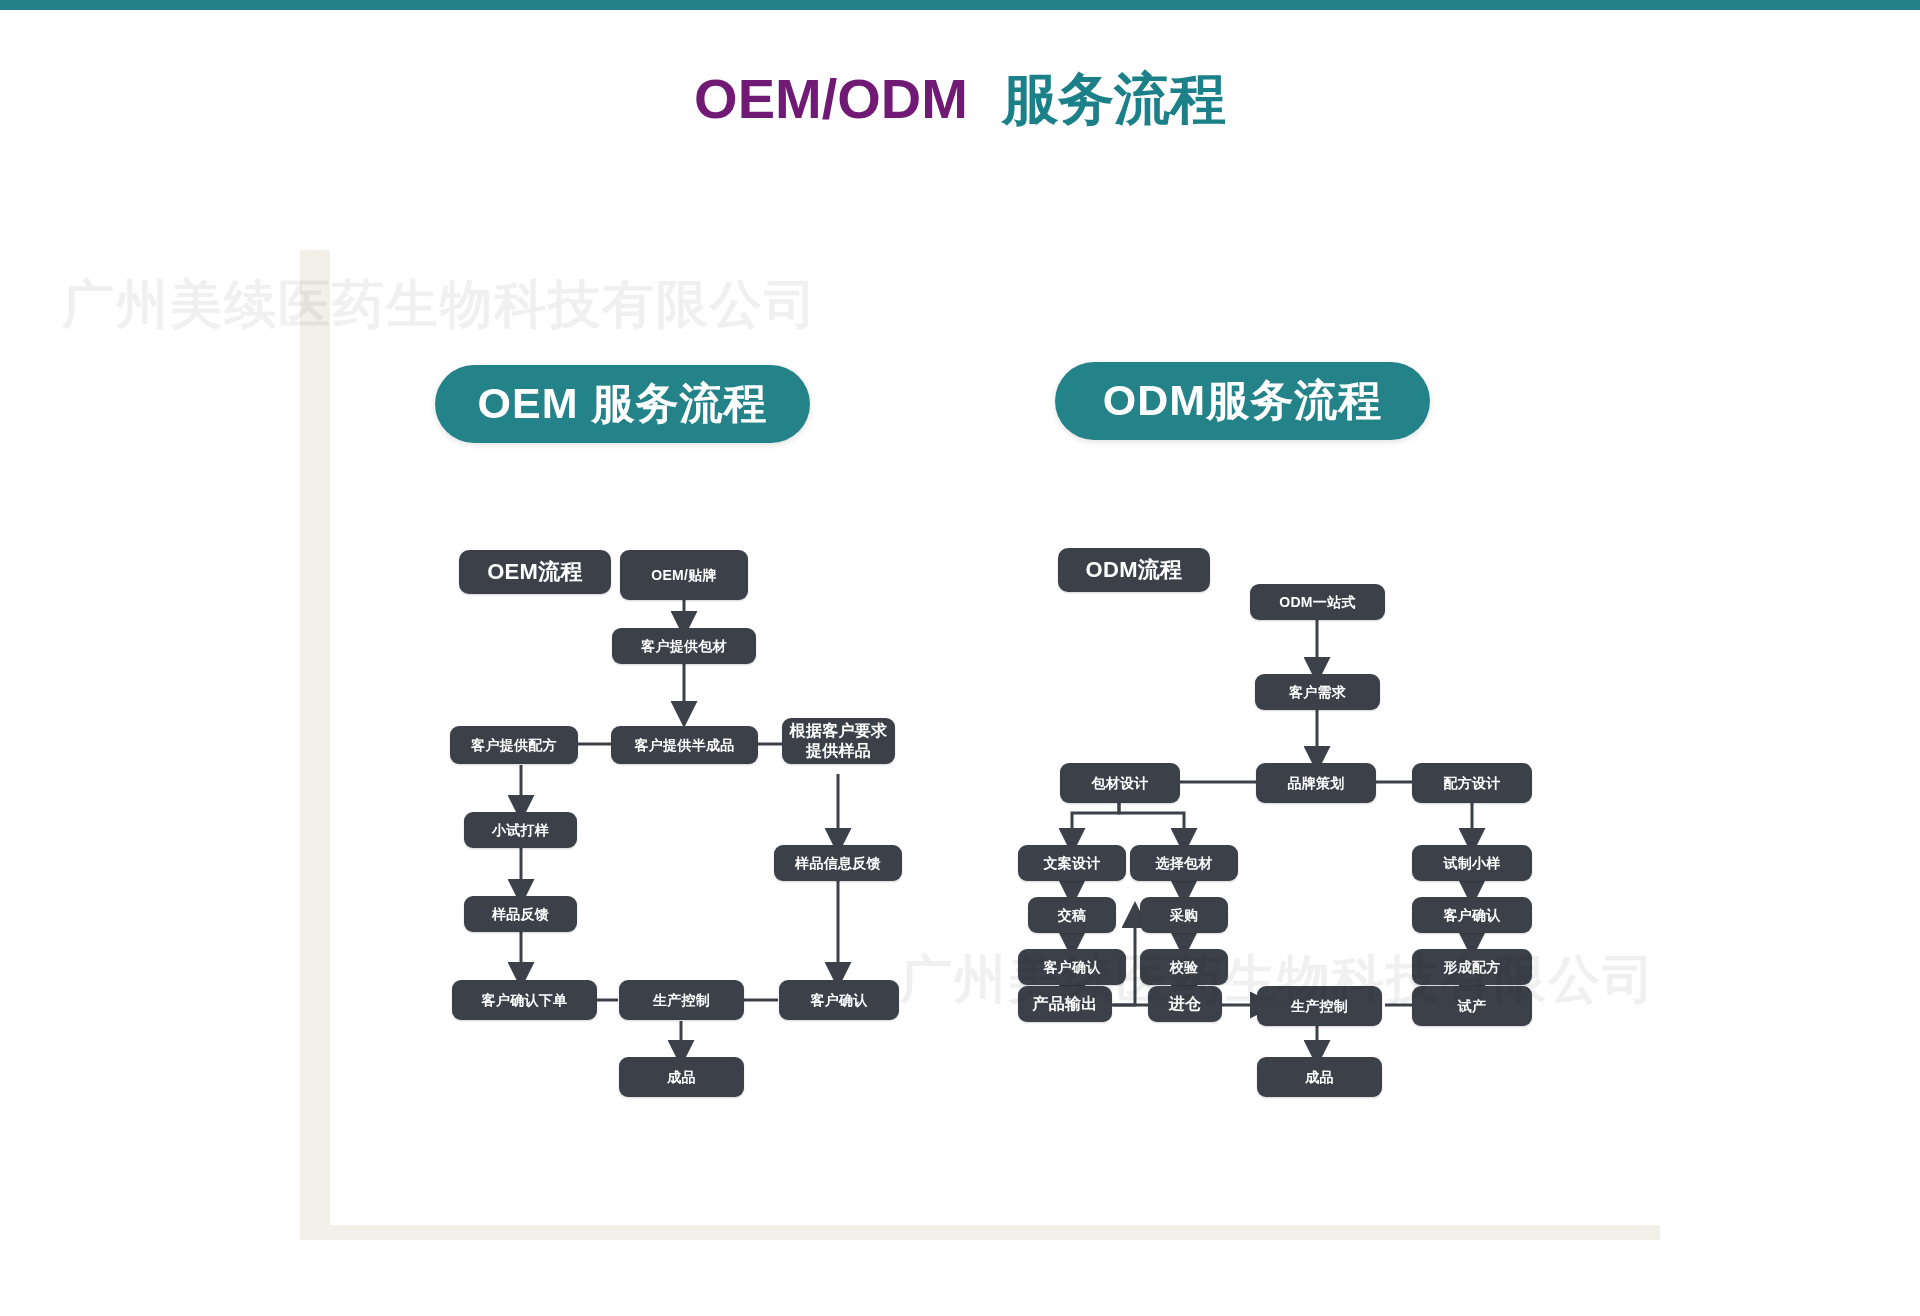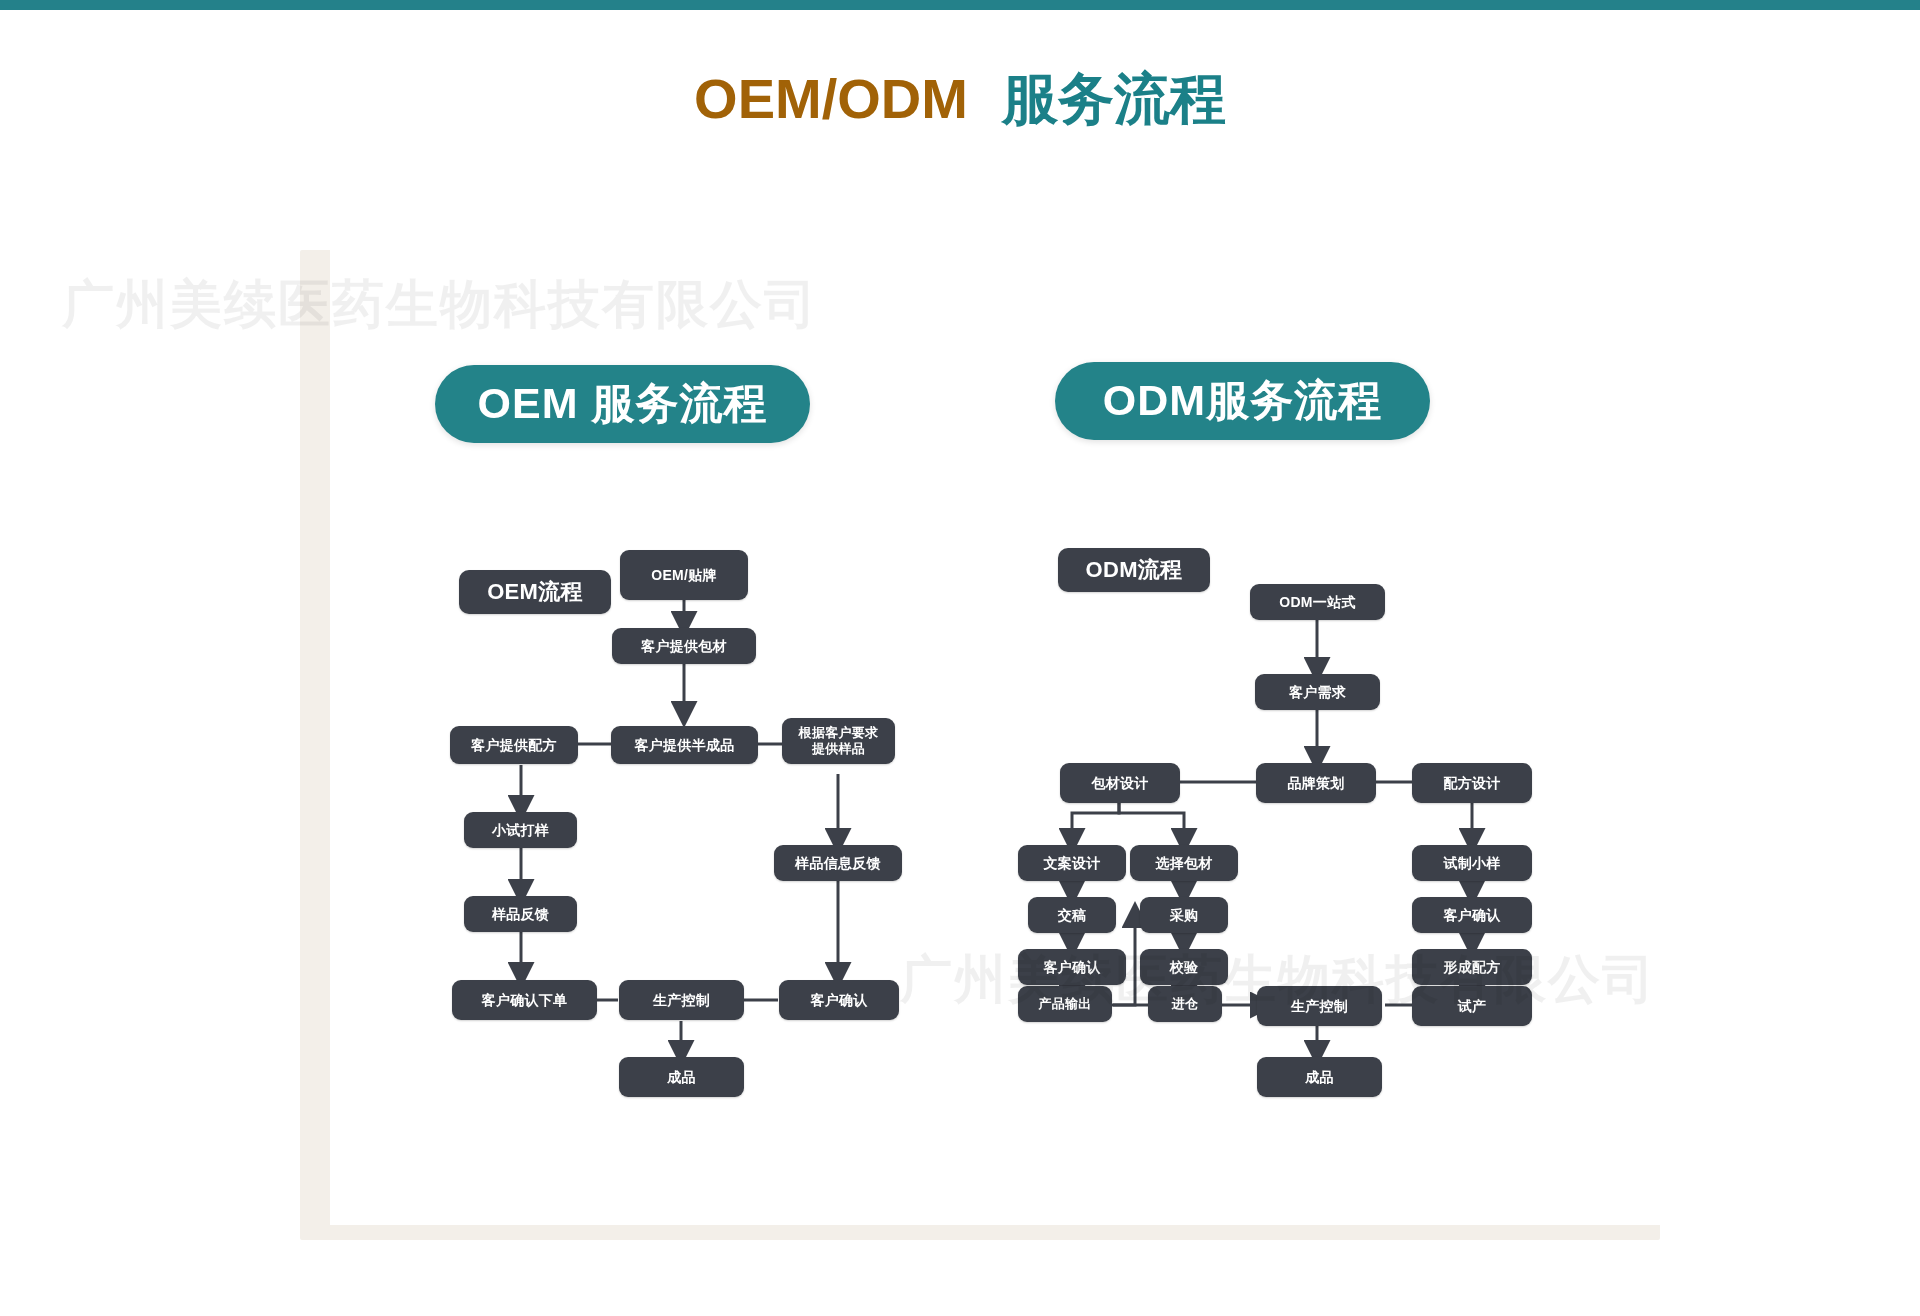--- a/index.html
+++ b/index.html
@@ -8,21 +8,21 @@
     background:#ffffff;
     font-family:"Liberation Sans","DejaVu Sans",sans-serif;
     position:relative;overflow:hidden;
   }
   
   .top-accent{position:absolute;top:0;left:0;width:1920px;height:10px;background:#24818a;}
 
   
   .header{position:absolute;top:70px;left:0;width:1920px;text-align:center;z-index:6;}
   .title{font-size:56px;font-weight:bold;letter-spacing:0px;line-height:1.05;}
-  .title .en{color:#a16207;}
+  .title .en{color:#701a75;}
   .title .gap{display:inline-block;width:34px;}
   .title .cn{color:#1b8088;}
   .subtitle{margin-top:18px;font-size:25px;color:#2b2b2b;letter-spacing:1px;}
 
   
   .wm{
     position:absolute;
     font-size:52px;font-weight:bold;color:#000;
     opacity:0.055;white-space:nowrap;letter-spacing:2px;
     pointer-events:none;z-index:7;
@@ -60,21 +60,21 @@
     border-radius:9px;
     display:flex;align-items:center;justify-content:center;
     text-align:center;
     font-size:17px;font-weight:bold;
     line-height:1.15;
     box-shadow:0 1px 2px rgba(0,0,0,.18);
     letter-spacing:0.3px;
     white-space:pre-line;
   }
   .node.small{font-size:14px;}
-  .node.tiny{font-size:13px;}
+  .node.tiny{font-size:16px;}
   .node.hdr{font-size:22px;border-radius:10px;}
   svg.lines{position:absolute;left:0;top:0;width:1920px;height:1316px;pointer-events:none;}
 </style>
 </head>
 <body>
 
 <div class="top-accent"></div>
 
 <div class="card-shadow"></div>
 <div class="card"></div>
@@ -161,21 +161,21 @@
       <path d="M1472,932 L1472,947" marker-end="url(#ah)"></path>
 
       <path d="M1472,984 L1472,1000" marker-end="url(#ah)"></path>
 
       <path d="M1430,1005 L1385,1005"></path>
 
       <path d="M1317,1026 L1317,1055" marker-end="url(#ah)"></path>
     </g>
   </svg>
 
-  <div class="node hdr" style="left:459px;top:570px;width:152px;height:44px;text-align:center;">OEM流程</div>
+  <div class="node hdr" style="left:459px;top:550px;width:152px;height:44px;text-align:center;">OEM流程</div>
 
   <div class="node small" style="left:620px;top:550px;width:128px;height:50px;">OEM/贴牌</div>
 
   <div class="node small" style="left:612px;top:628px;width:144px;height:36px;">客户提供包材</div>
 
   <div class="node small" style="left:450px;top:726px;width:128px;height:38px;">客户提供配方</div>
 
   <div class="node small" style="left:611px;top:726px;width:147px;height:38px;">客户提供半成品</div>
 
   <div class="node tiny" style="left:782px;top:718px;width:113px;height:46px;line-height:1.25;">根据客户要求

